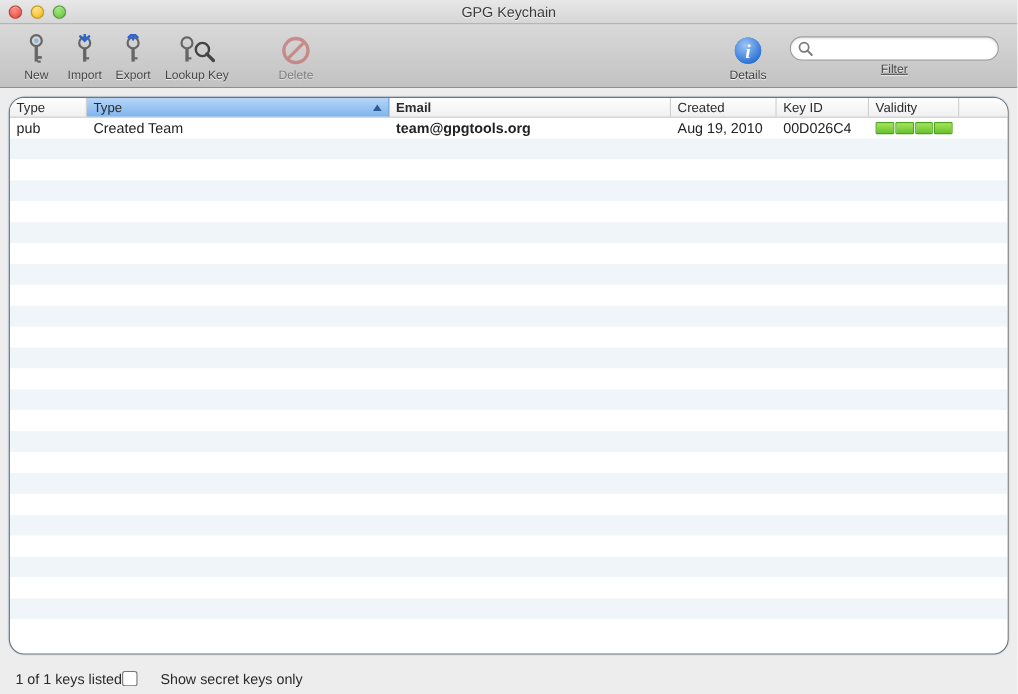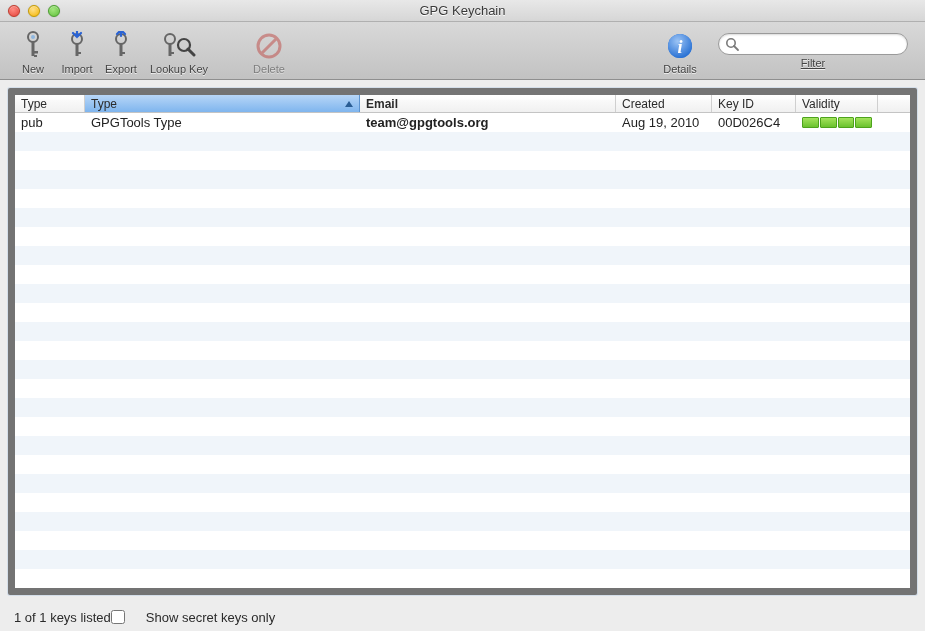--- a/index.html
+++ b/index.html
@@ -81,22 +81,22 @@
     .details-label { font-size: 11px; color: #444; text-shadow: 0 1px 0 #f0f0f0; }
 
     .content {
       flex: 1;
       padding: 8px;
       display: flex;
       flex-direction: column;
     }
     .table-box {
       flex: 1;
-      border: 7px solid #737373;
-      border-radius: 2px;
+      border: 1px solid #737373;
+      border-radius: 14px;
       background: #fff;
       overflow: hidden;
       display: flex;
       flex-direction: column;
       box-shadow: 0 0 0 1px rgba(74,144,217,0.15);
     }
     .thead {
       display: flex;
       height: 18px;
       background: linear-gradient(to bottom, #fefefe, #f0f0f0);
@@ -283,21 +283,21 @@
       <div class="th col-name sorted">Type</div>
       <div class="th col-email">Email</div>
       <div class="th col-created">Created</div>
       <div class="th col-keyid">Key ID</div>
       <div class="th col-valid">Validity</div>
       <div class="th col-end last"></div>
     </div>
     <div class="tbody" id="tbody">
         <div class="trow">
           <div class="td col-type">pub</div>
-          <div class="td col-name">GPGTools Type</div>
+          <div class="td col-name">Created Team</div>
           <div class="td col-email">team@gpgtools.org</div>
           <div class="td col-created">Aug 19, 2010</div>
           <div class="td col-keyid">00D026C4</div>
           <div class="td col-valid">
             <div class="validity-bars">
               <span></span>
               <span></span>
               <span></span>
               <span></span>
             </div>

